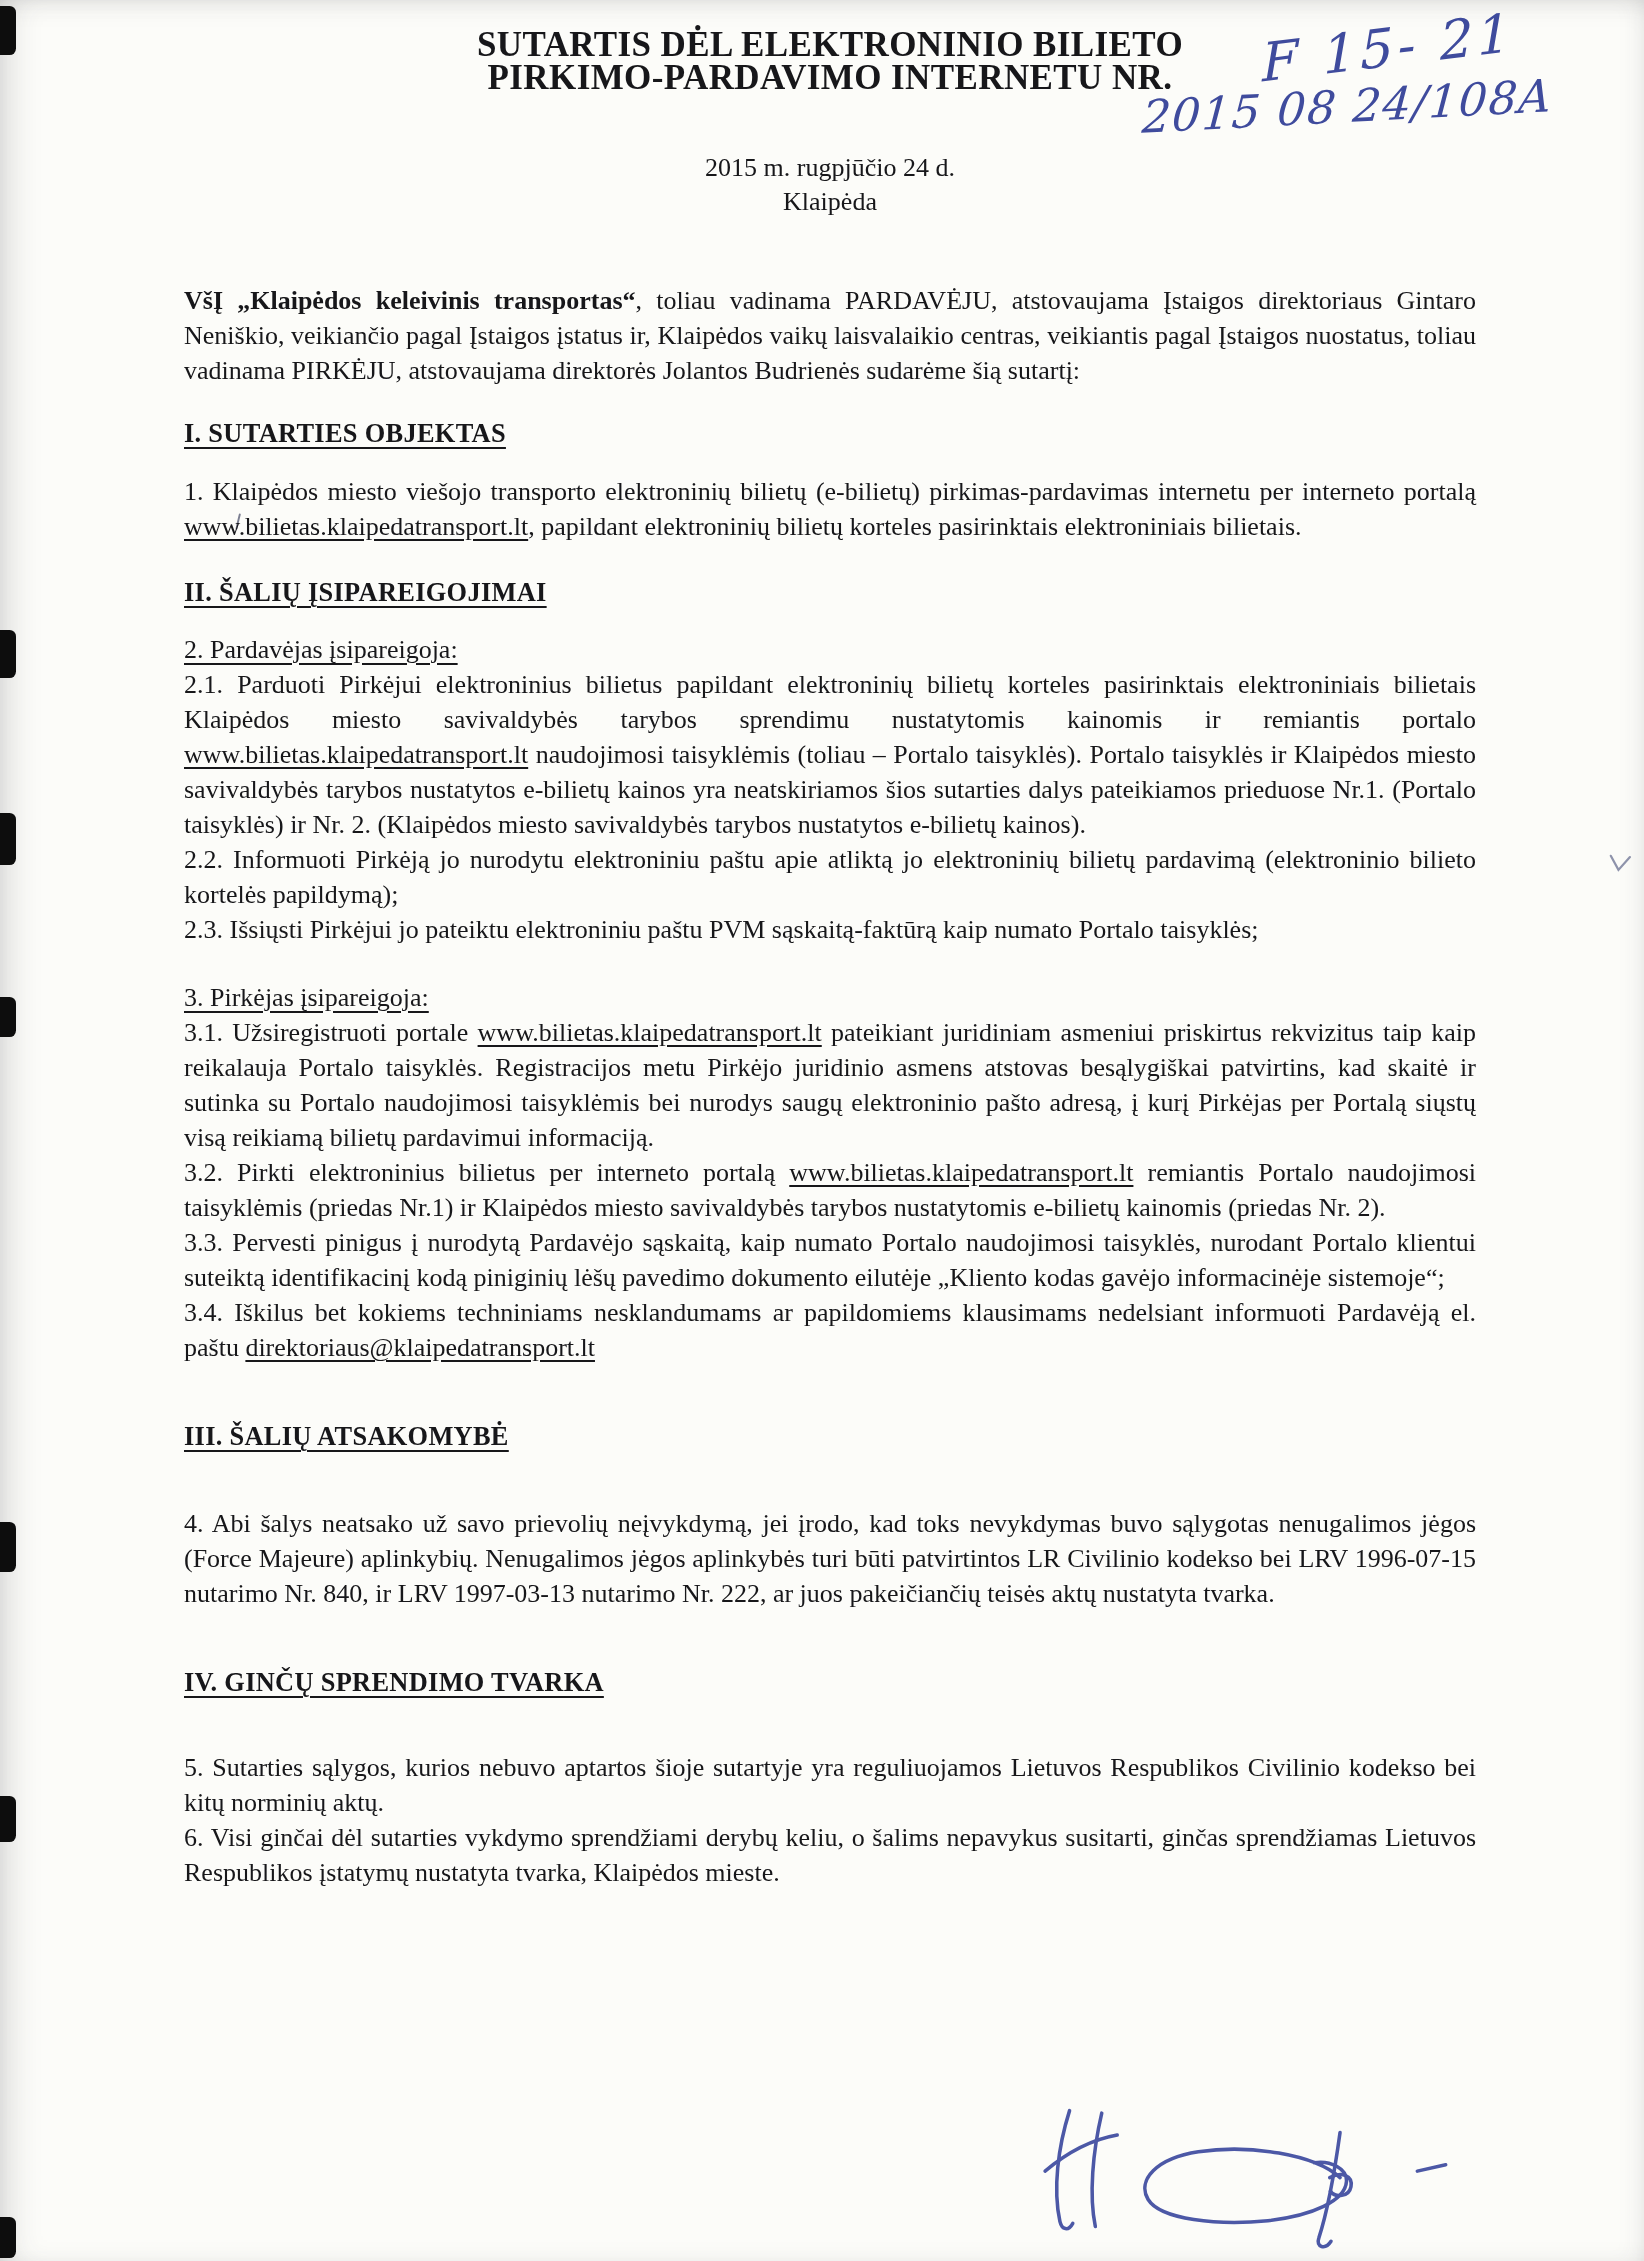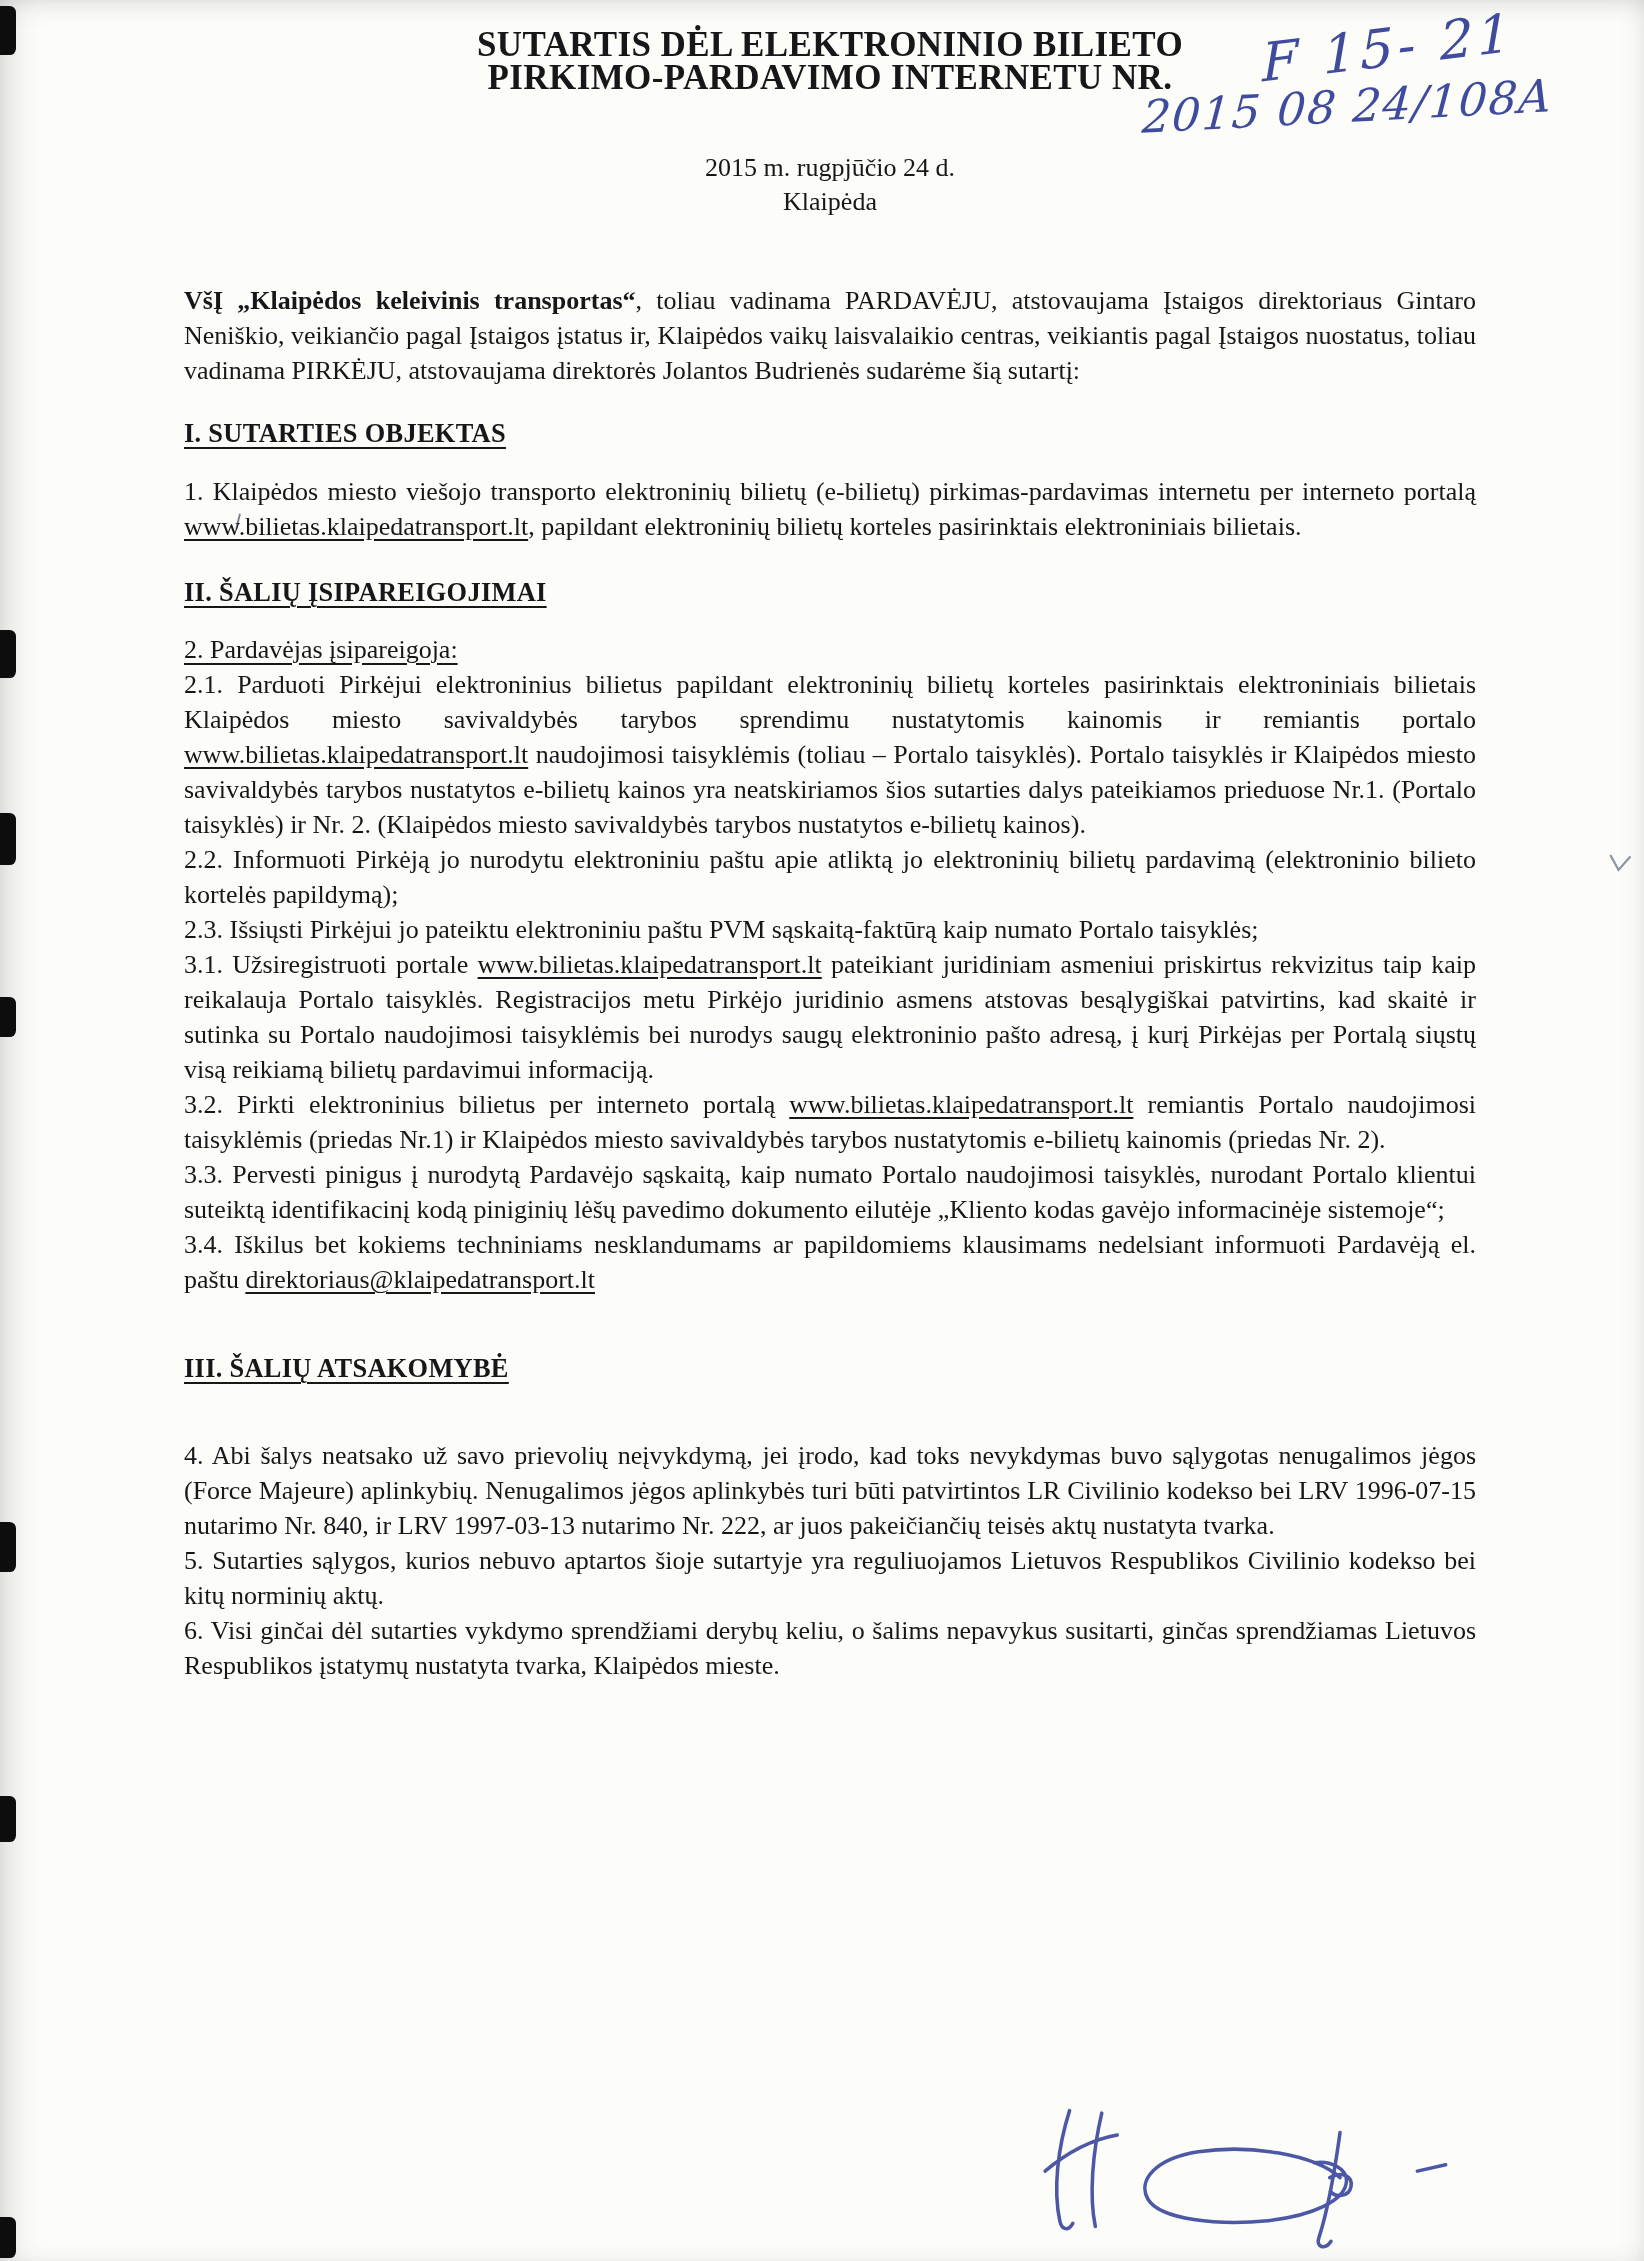--- a/index.html
+++ b/index.html
@@ -105,33 +105,35 @@
     <h2 class="sec sec2">II. ŠALIŲ ĮSIPAREIGOJIMAI</h2>
 
     <p class="para sub">2. Pardavėjas įsipareigoja:</p>
 
     <p class="para"><span>2.1. Parduoti Pirkėjui elektroninius bilietus papildant elektroninių bilietų korteles pasirinktais elektroniniais bilietais Klaipėdos miesto savivaldybės tarybos sprendimu nustatytomis kainomis ir remiantis portalo </span><span class="lnk">www.bilietas.klaipedatransport.lt</span><span> naudojimosi taisyklėmis (toliau – Portalo taisyklės). Portalo taisyklės ir Klaipėdos miesto savivaldybės tarybos nustatytos e-bilietų kainos yra neatskiriamos šios sutarties dalys pateikiamos prieduose Nr.1. (Portalo taisyklės) ir Nr. 2. (Klaipėdos miesto savivaldybės tarybos nustatytos e-bilietų kainos).</span></p>
 
     <p class="para">2.2. Informuoti Pirkėją jo nurodytu elektroniniu paštu apie atliktą jo elektroninių bilietų pardavimą (elektroninio bilieto kortelės papildymą);</p>
 
     <p class="para">2.3. Išsiųsti Pirkėjui jo pateiktu elektroniniu paštu PVM sąskaitą-faktūrą kaip numato Portalo taisyklės;</p>
 
+    <p class="para sub sub3gap">3. Pirkėjas įsipareigoja:</p>
 
     <p class="para"><span>3.1. Užsiregistruoti portale </span><span class="lnk">www.bilietas.klaipedatransport.lt</span><span> pateikiant juridiniam asmeniui priskirtus rekvizitus taip kaip reikalauja Portalo taisyklės. Registracijos metu Pirkėjo juridinio asmens atstovas besąlygiškai patvirtins, kad skaitė ir sutinka su Portalo naudojimosi taisyklėmis bei nurodys saugų elektroninio pašto adresą, į kurį Pirkėjas per Portalą siųstų visą reikiamą bilietų pardavimui informaciją.</span></p>
 
     <p class="para"><span>3.2. Pirkti elektroninius bilietus per interneto portalą </span><span class="lnk">www.bilietas.klaipedatransport.lt</span><span> remiantis Portalo naudojimosi taisyklėmis (priedas Nr.1) ir Klaipėdos miesto savivaldybės tarybos nustatytomis e-bilietų kainomis (priedas Nr. 2).</span></p>
 
     <p class="para">3.3. Pervesti pinigus į nurodytą Pardavėjo sąskaitą, kaip numato Portalo naudojimosi taisyklės, nurodant Portalo klientui suteiktą identifikacinį kodą piniginių lėšų pavedimo dokumento eilutėje „Kliento kodas gavėjo informacinėje sistemoje“;</p>
 
     <p class="para"><span>3.4. Iškilus bet kokiems techniniams nesklandumams ar papildomiems klausimams nedelsiant informuoti Pardavėją el. paštu </span><span class="lnk">direktoriaus@klaipedatransport.lt</span></p>
 
     <h2 class="sec sec3">III. ŠALIŲ ATSAKOMYBĖ</h2>
 
     <p class="para">4. Abi šalys neatsako už savo prievolių neįvykdymą, jei įrodo, kad toks nevykdymas buvo sąlygotas nenugalimos jėgos (Force Majeure) aplinkybių. Nenugalimos jėgos aplinkybės turi būti patvirtintos LR Civilinio kodekso bei LRV 1996-07-15 nutarimo Nr. 840, ir LRV 1997-03-13 nutarimo Nr. 222, ar juos pakeičiančių teisės aktų nustatyta tvarka.</p>
 
+    <h2 class="sec sec4">IV. GINČŲ SPRENDIMO TVARKA</h2>
 
     <p class="para">5. Sutarties sąlygos, kurios nebuvo aptartos šioje sutartyje yra reguliuojamos Lietuvos Respublikos Civilinio kodekso bei kitų norminių aktų.</p>
 
     <p class="para">6. Visi ginčai dėl sutarties vykdymo sprendžiami derybų keliu, o šalims nepavykus susitarti, ginčas sprendžiamas Lietuvos Respublikos įstatymų nustatyta tvarka, Klaipėdos mieste.</p>
 
   </div>
 
   <svg class="signature" width="464" height="161" viewBox="0 0 720 250">
     <g fill="none" stroke="#39479e" stroke-width="5.5" stroke-linecap="round" opacity="0.9">
       <path d="M 100 18 C 82 75, 74 140, 85 190 C 88 203, 98 206, 105 193"></path>

